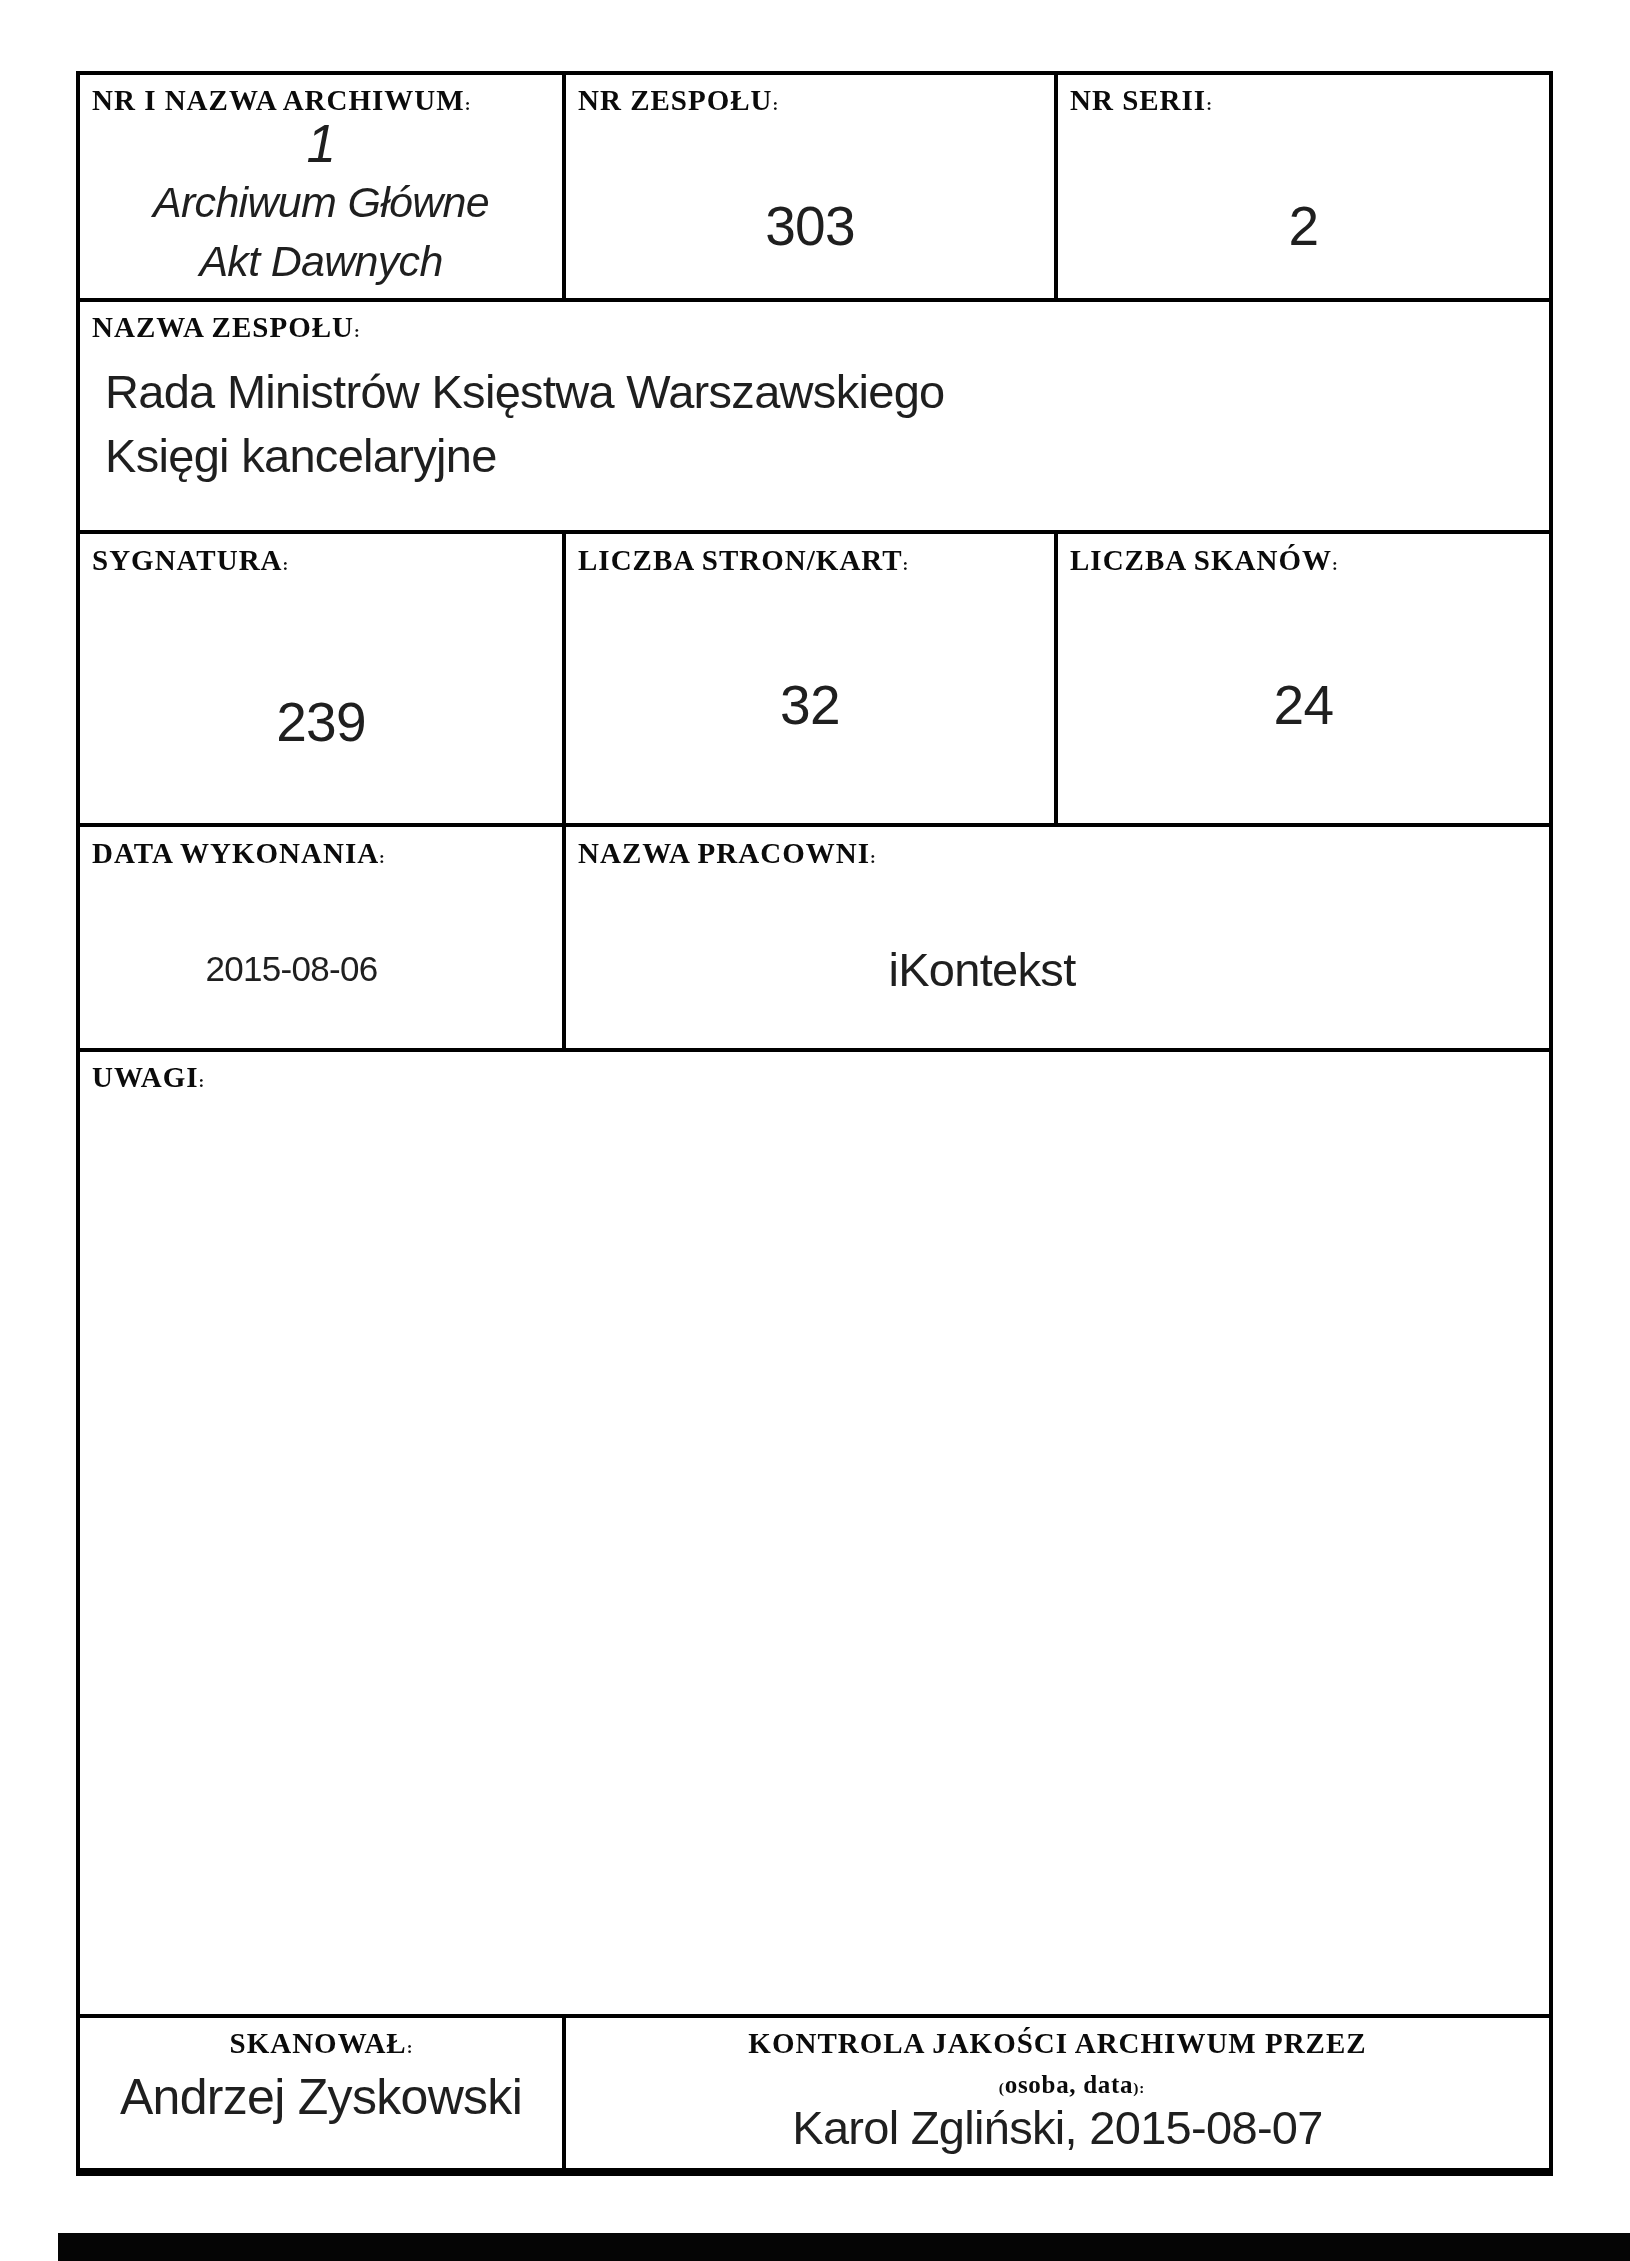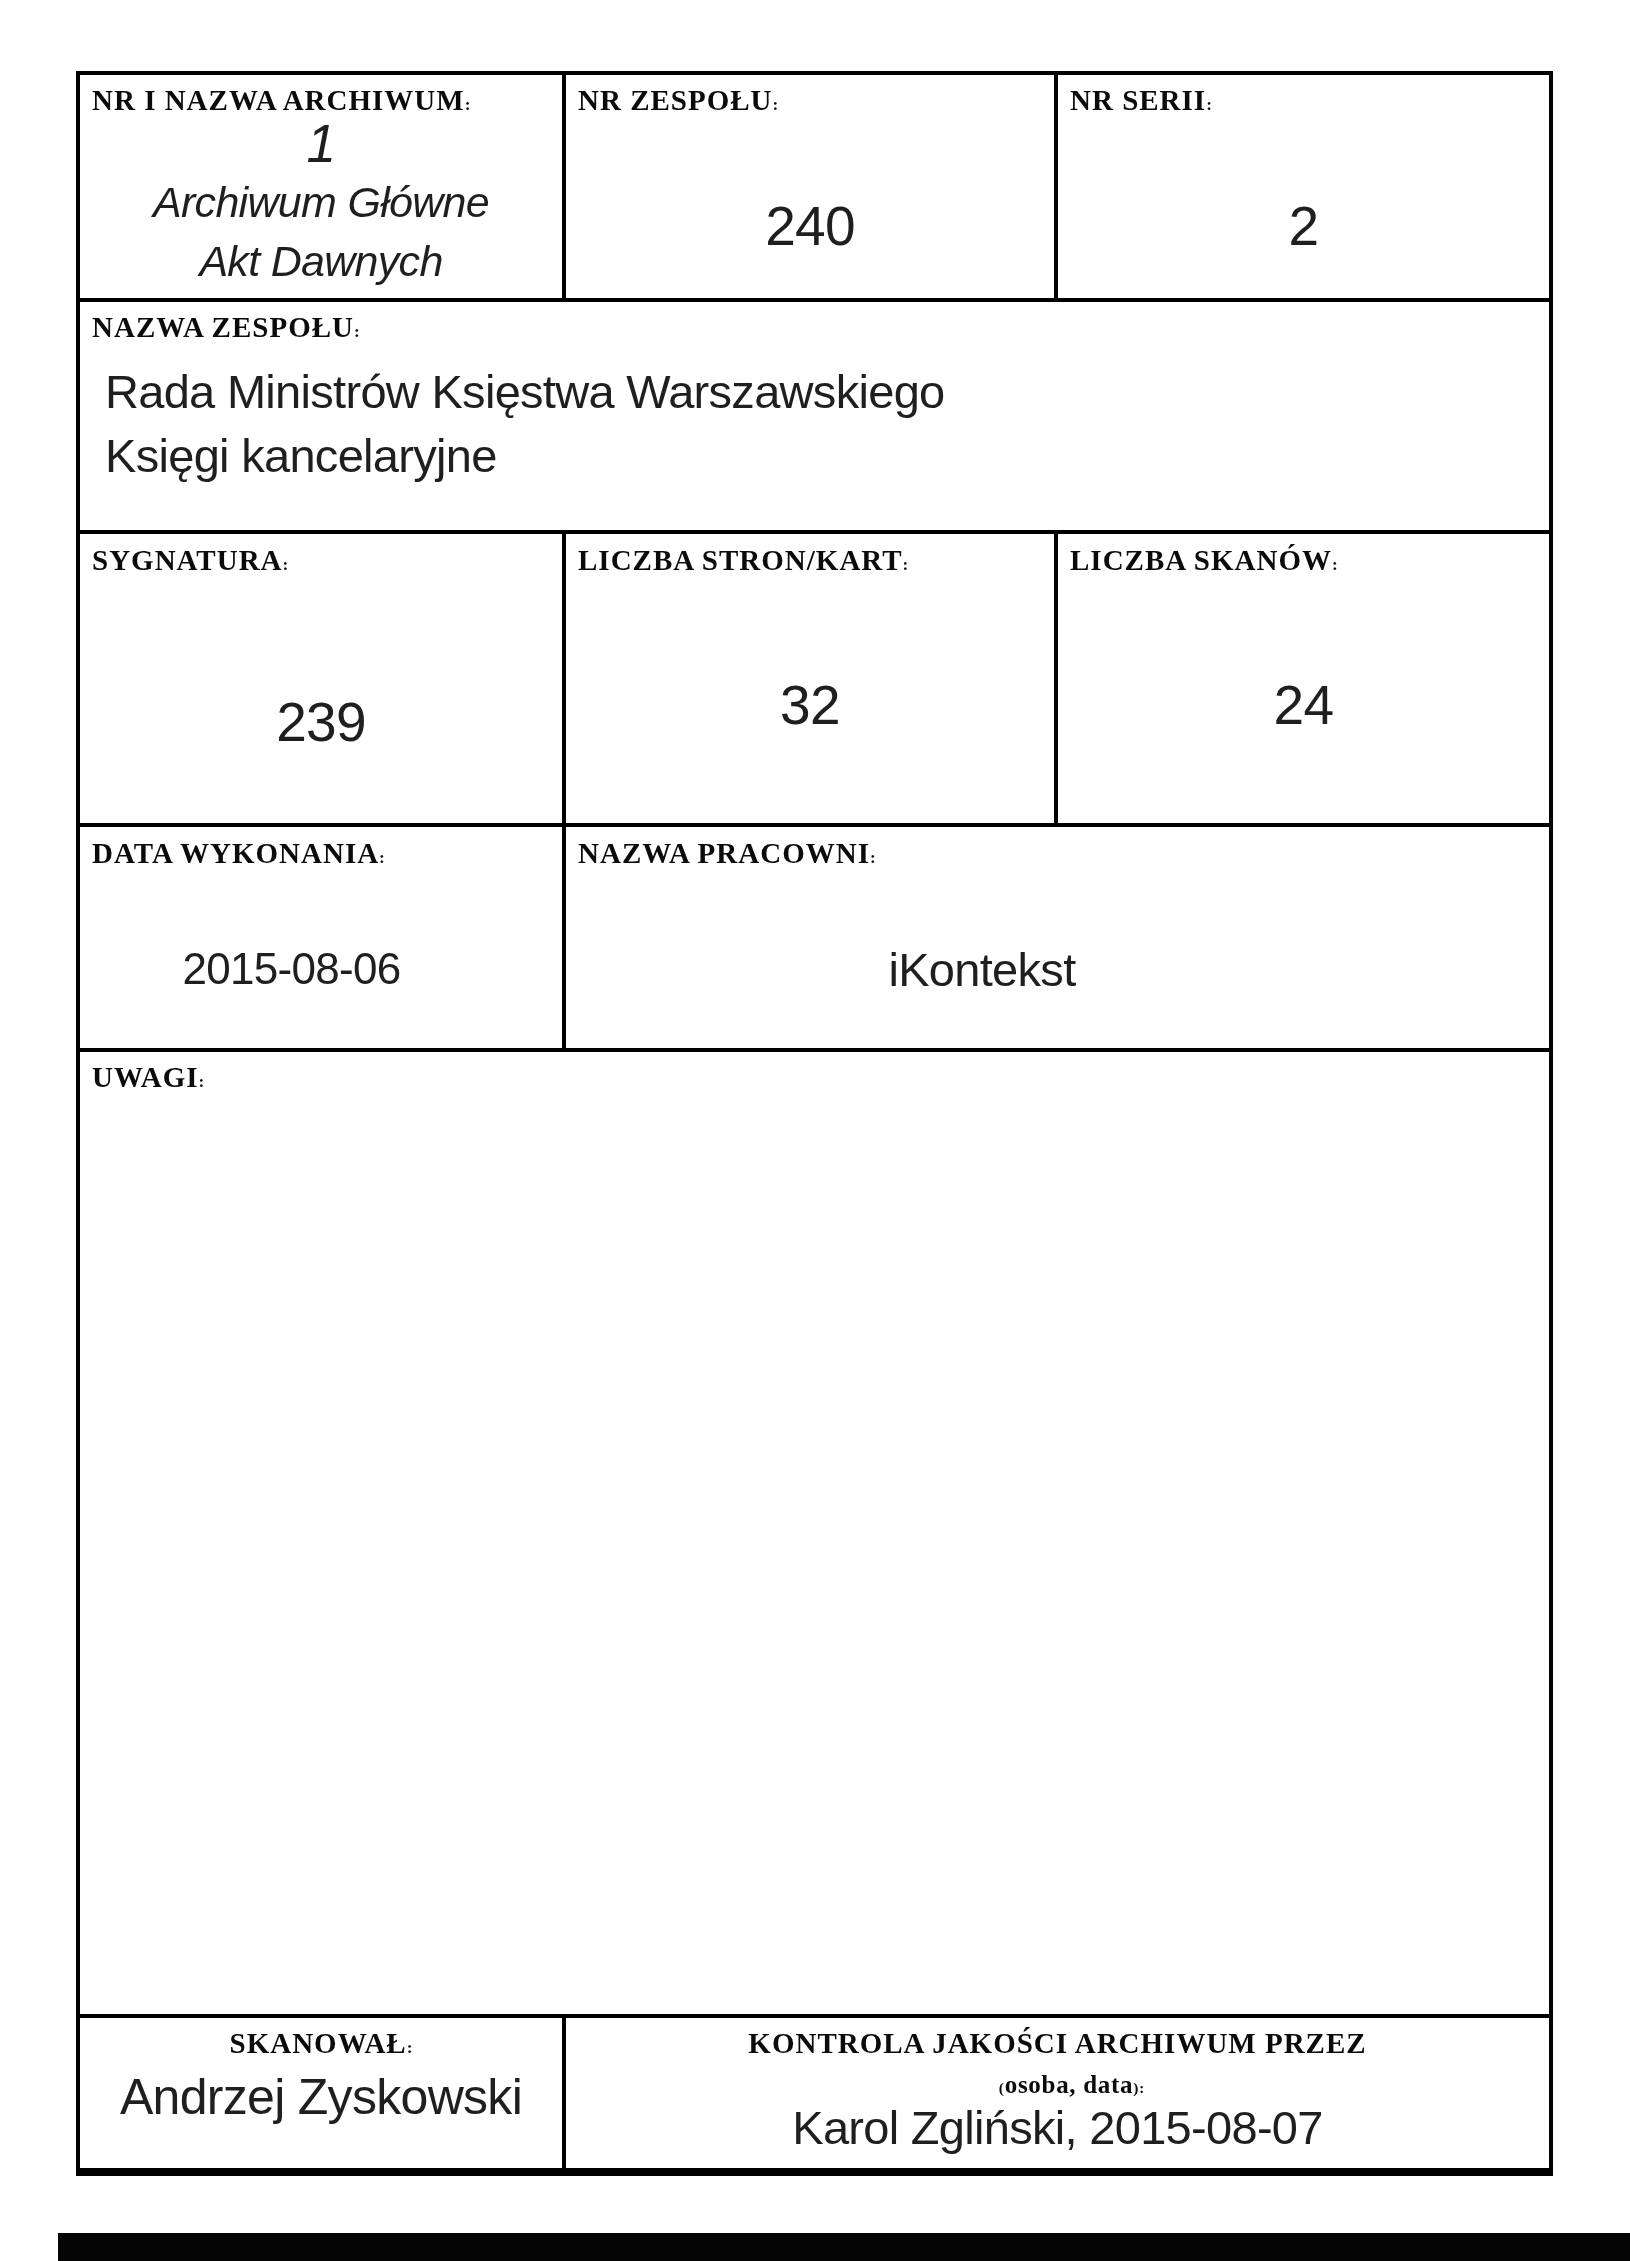--- a/index.html
+++ b/index.html
@@ -43,21 +43,21 @@
 
   
   .fonds-lines { margin-top:16px; padding-left:13px; }
   .fonds-lines .val { display:block; font-size:47px; line-height:1.35; }
 
   
   .f-syg { padding-top:53px; }
   .f-cnt { padding-top:20px; }
 
   
-  .f-date { padding-top:30px; padding-right:59px; font-size:44px; }
+  .f-date { padding-top:30px; padding-right:59px; font-size:35px; }
   .f-lab  { padding-top:30px; padding-right:151px; font-size:47px; }
 
   
   .f-scanner { font-size:50px; padding-bottom:26px; }
   .qc-l2 { font-family:"Liberation Serif", serif; font-weight:700; font-size:25px;
            letter-spacing:0.7px; color:#0b0b0b; align-self:center; margin-top:10.5px;margin-left:28px; }
   .f-qc { font-size:47px; padding-bottom:4px; }
 
   .bottom-bar { position:absolute; left:58px; right:0; top:2233px; height:28px; background:#050505; }
 </style>
@@ -71,21 +71,21 @@
       <div class="cell c1">
         <div class="lbl">NR I NAZWA ARCHIWUM<span class="colon">:</span></div>
         <div class="stack">
           <div class="val italic num1">1</div>
           <div class="val italic arch-name">Archiwum Główne</div>
           <div class="val italic arch-name">Akt Dawnych</div>
         </div>
       </div>
       <div class="cell c2">
         <div class="lbl">NR ZESPOŁU<span class="colon">:</span></div>
-        <div class="fill f-num val bignum">240</div>
+        <div class="fill f-num val bignum">303</div>
       </div>
       <div class="cell lastc">
         <div class="lbl">NR SERII<span class="colon">:</span></div>
         <div class="fill f-num val bignum">2</div>
       </div>
     </div>
 
     <div class="row r2">
       <div class="cell wide">
         <div class="lbl">NAZWA ZESPOŁU<span class="colon">:</span></div>

